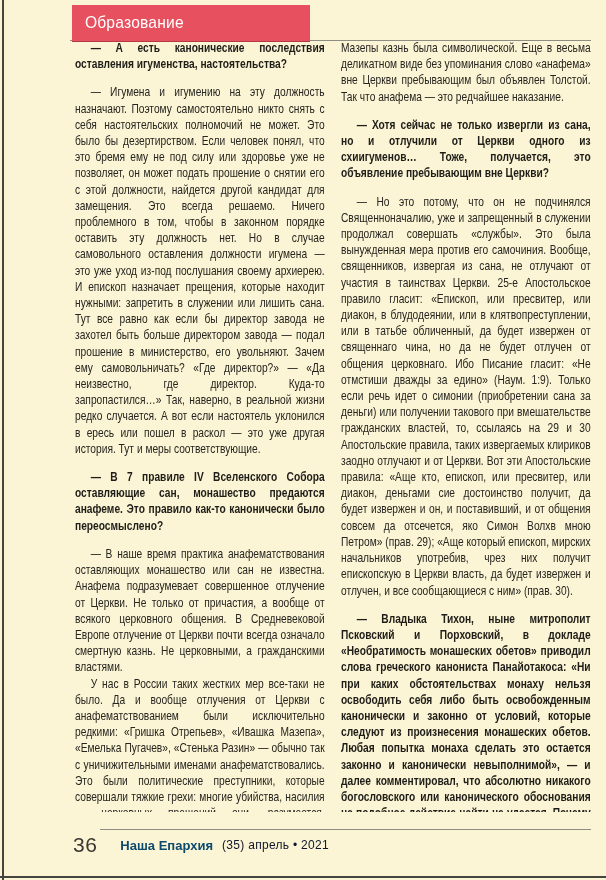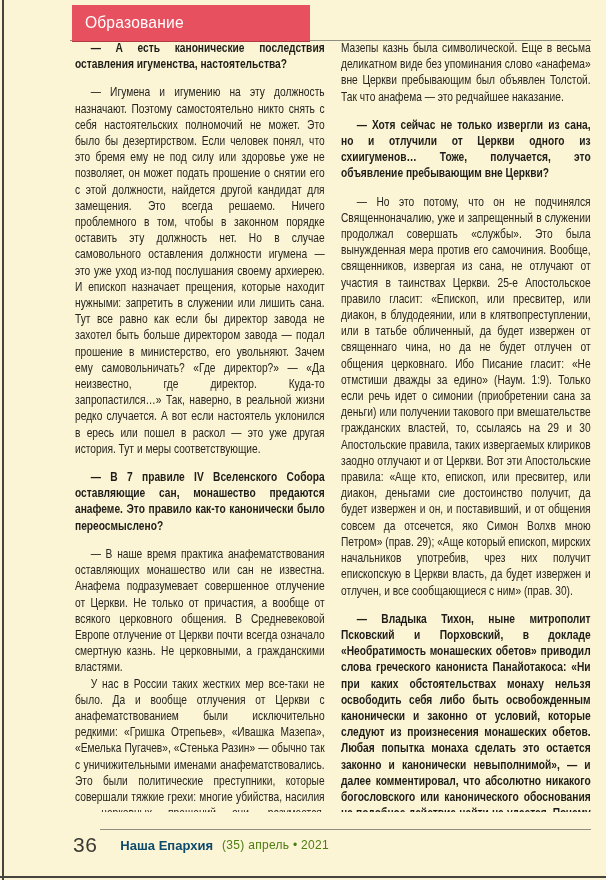--- a/index.html
+++ b/index.html
@@ -45,21 +45,21 @@
   .col p{margin:0;text-indent:20px;}
   .col p.q{font-weight:700;color:#1e1d18;}
   .col p.gap{margin-top:12px;}
   .col p.noindent{text-indent:0;}
 
   
   .footer-rule{position:absolute;left:100px;top:829px;width:491px;height:1px;background:#8d8d82;}
   .footer{position:absolute;left:73px;top:833px;width:500px;display:flex;align-items:center;}
   .footer .pagenum{font-size:21px;color:#3a3933;letter-spacing:.5px;}
   .footer .pub{font-size:13px;font-weight:700;color:#0c4a6e;margin-left:23px;}
-  .footer .issue{font-size:12px;color:#4d7c0f;margin-left:9px;letter-spacing:.3px;}
+  .footer .issue{font-size:12px;color:#0f172a;margin-left:9px;letter-spacing:.3px;}
 </style>
 </head>
 <body>
 
 <div class="page">
 
   <div class="edge-left"></div>
   <div class="edge-bottom"></div>
 
   <div class="header-rule"></div>

